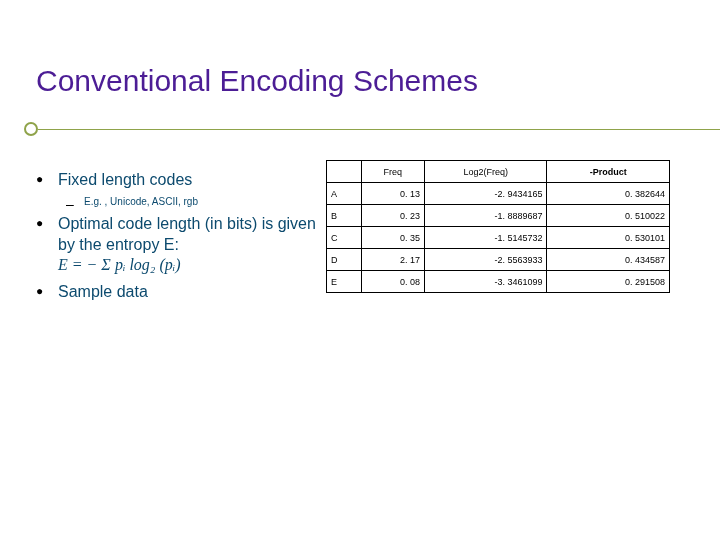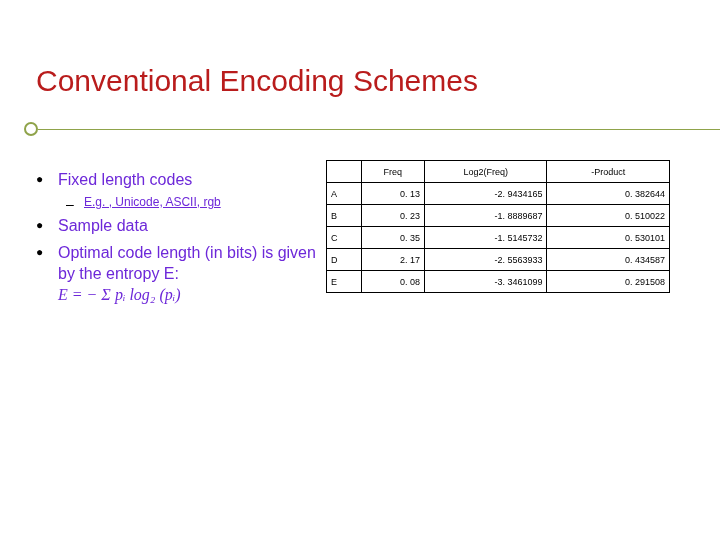--- a/index.html
+++ b/index.html
@@ -10,21 +10,21 @@
     font-family: Arial, Helvetica, sans-serif;
     position: relative;
     overflow: hidden;
   }
   .title {
     position: absolute;
     top: 64px;
     left: 36px;
     font-size: 30px;
     font-weight: normal;
-    color: #b91c1c;
+    color: #4c1d95;
   }
   .hr-wrap {
     position: absolute;
     top: 124px;
     left: 0;
     width: 720px;
     height: 14px;
   }
   .hr-dot {
     position: absolute;
@@ -43,21 +43,21 @@
     right: 0;
     height: 1px;
     background: #8fa34a;
   }
   .content {
     position: absolute;
     top: 170px;
     left: 36px;
     width: 298px;
     font-size: 16px;
-    color: #6d28d9;
+    color: #0c4a6e;
   }
   ul.main { list-style: none; }
   ul.main > li {
     position: relative;
     padding-left: 22px;
     margin-bottom: 6px;
     line-height: 1.3;
   }
   ul.main > li::before {
     content: "●";
@@ -68,23 +68,22 @@
     color: #000;
   }
   ul.sub {
     list-style: none;
     margin-top: 4px;
     margin-bottom: 2px;
   }
   ul.sub > li {
     position: relative;
     padding-left: 26px;
-    font-size: 12px;
+    font-size: 10px;
     line-height: 1.3;
-    text-decoration: underline;
   }
   ul.sub > li::before {
     content: "–";
     position: absolute;
     left: 8px;
     top: 0;
     font-size: 14px;
     color: #000;
   }
   .formula { font-family: "Times New Roman", serif; font-style: italic; }
@@ -100,21 +99,21 @@
   table.data td {
     border: 1px solid #000;
     padding: 3px 4px;
     height: 22px;
   }
   table.data .hdr { text-align: center; }
   table.data .lab { text-align: left; width: 34px; }
   table.data .num { text-align: right; margin-left: 7px; }
   table.data .c-freq { width: 62px; }
   table.data .c-log { width: 120px; }
-  table.data .c-prod { width: 120px; }
+  table.data .c-prod { width: 120px; font-weight: bold; }
 </style>
 </head>
 <body>
 
 <h1 class="title">Conventional Encoding Schemes</h1>
 
 <div class="hr-wrap">
   <div class="hr-dot"></div>
   <div class="hr-line"></div>
 </div>
@@ -123,25 +122,25 @@
   <ul class="main">
     <li>
       <span>Fixed length codes</span>
       <ul class="sub">
         <li>
           <span>E.g. , Unicode, ASCII, rgb</span>
         </li>
       </ul>
     </li>
     <li>
-      <span>Sample data</span>
+      <span>Optimal code length (in bits) is given by the entropy E:</span><br>
+      <span class="formula">E = − Σ pᵢ log₂ (pᵢ)</span>
     </li>
     <li>
-      <span>Optimal code length (in bits) is given by the entropy E:</span><br>
-      <span class="formula">E = − Σ pᵢ log₂ (pᵢ)</span>
+      <span>Sample data</span>
     </li>
   </ul>
 </div>
 
 <table class="data">
   <tbody>
       <tr>
     <td class="lab"></td>
     <td class="hdr c-freq">Freq</td>
     <td class="hdr c-log">Log2(Freq)</td>

